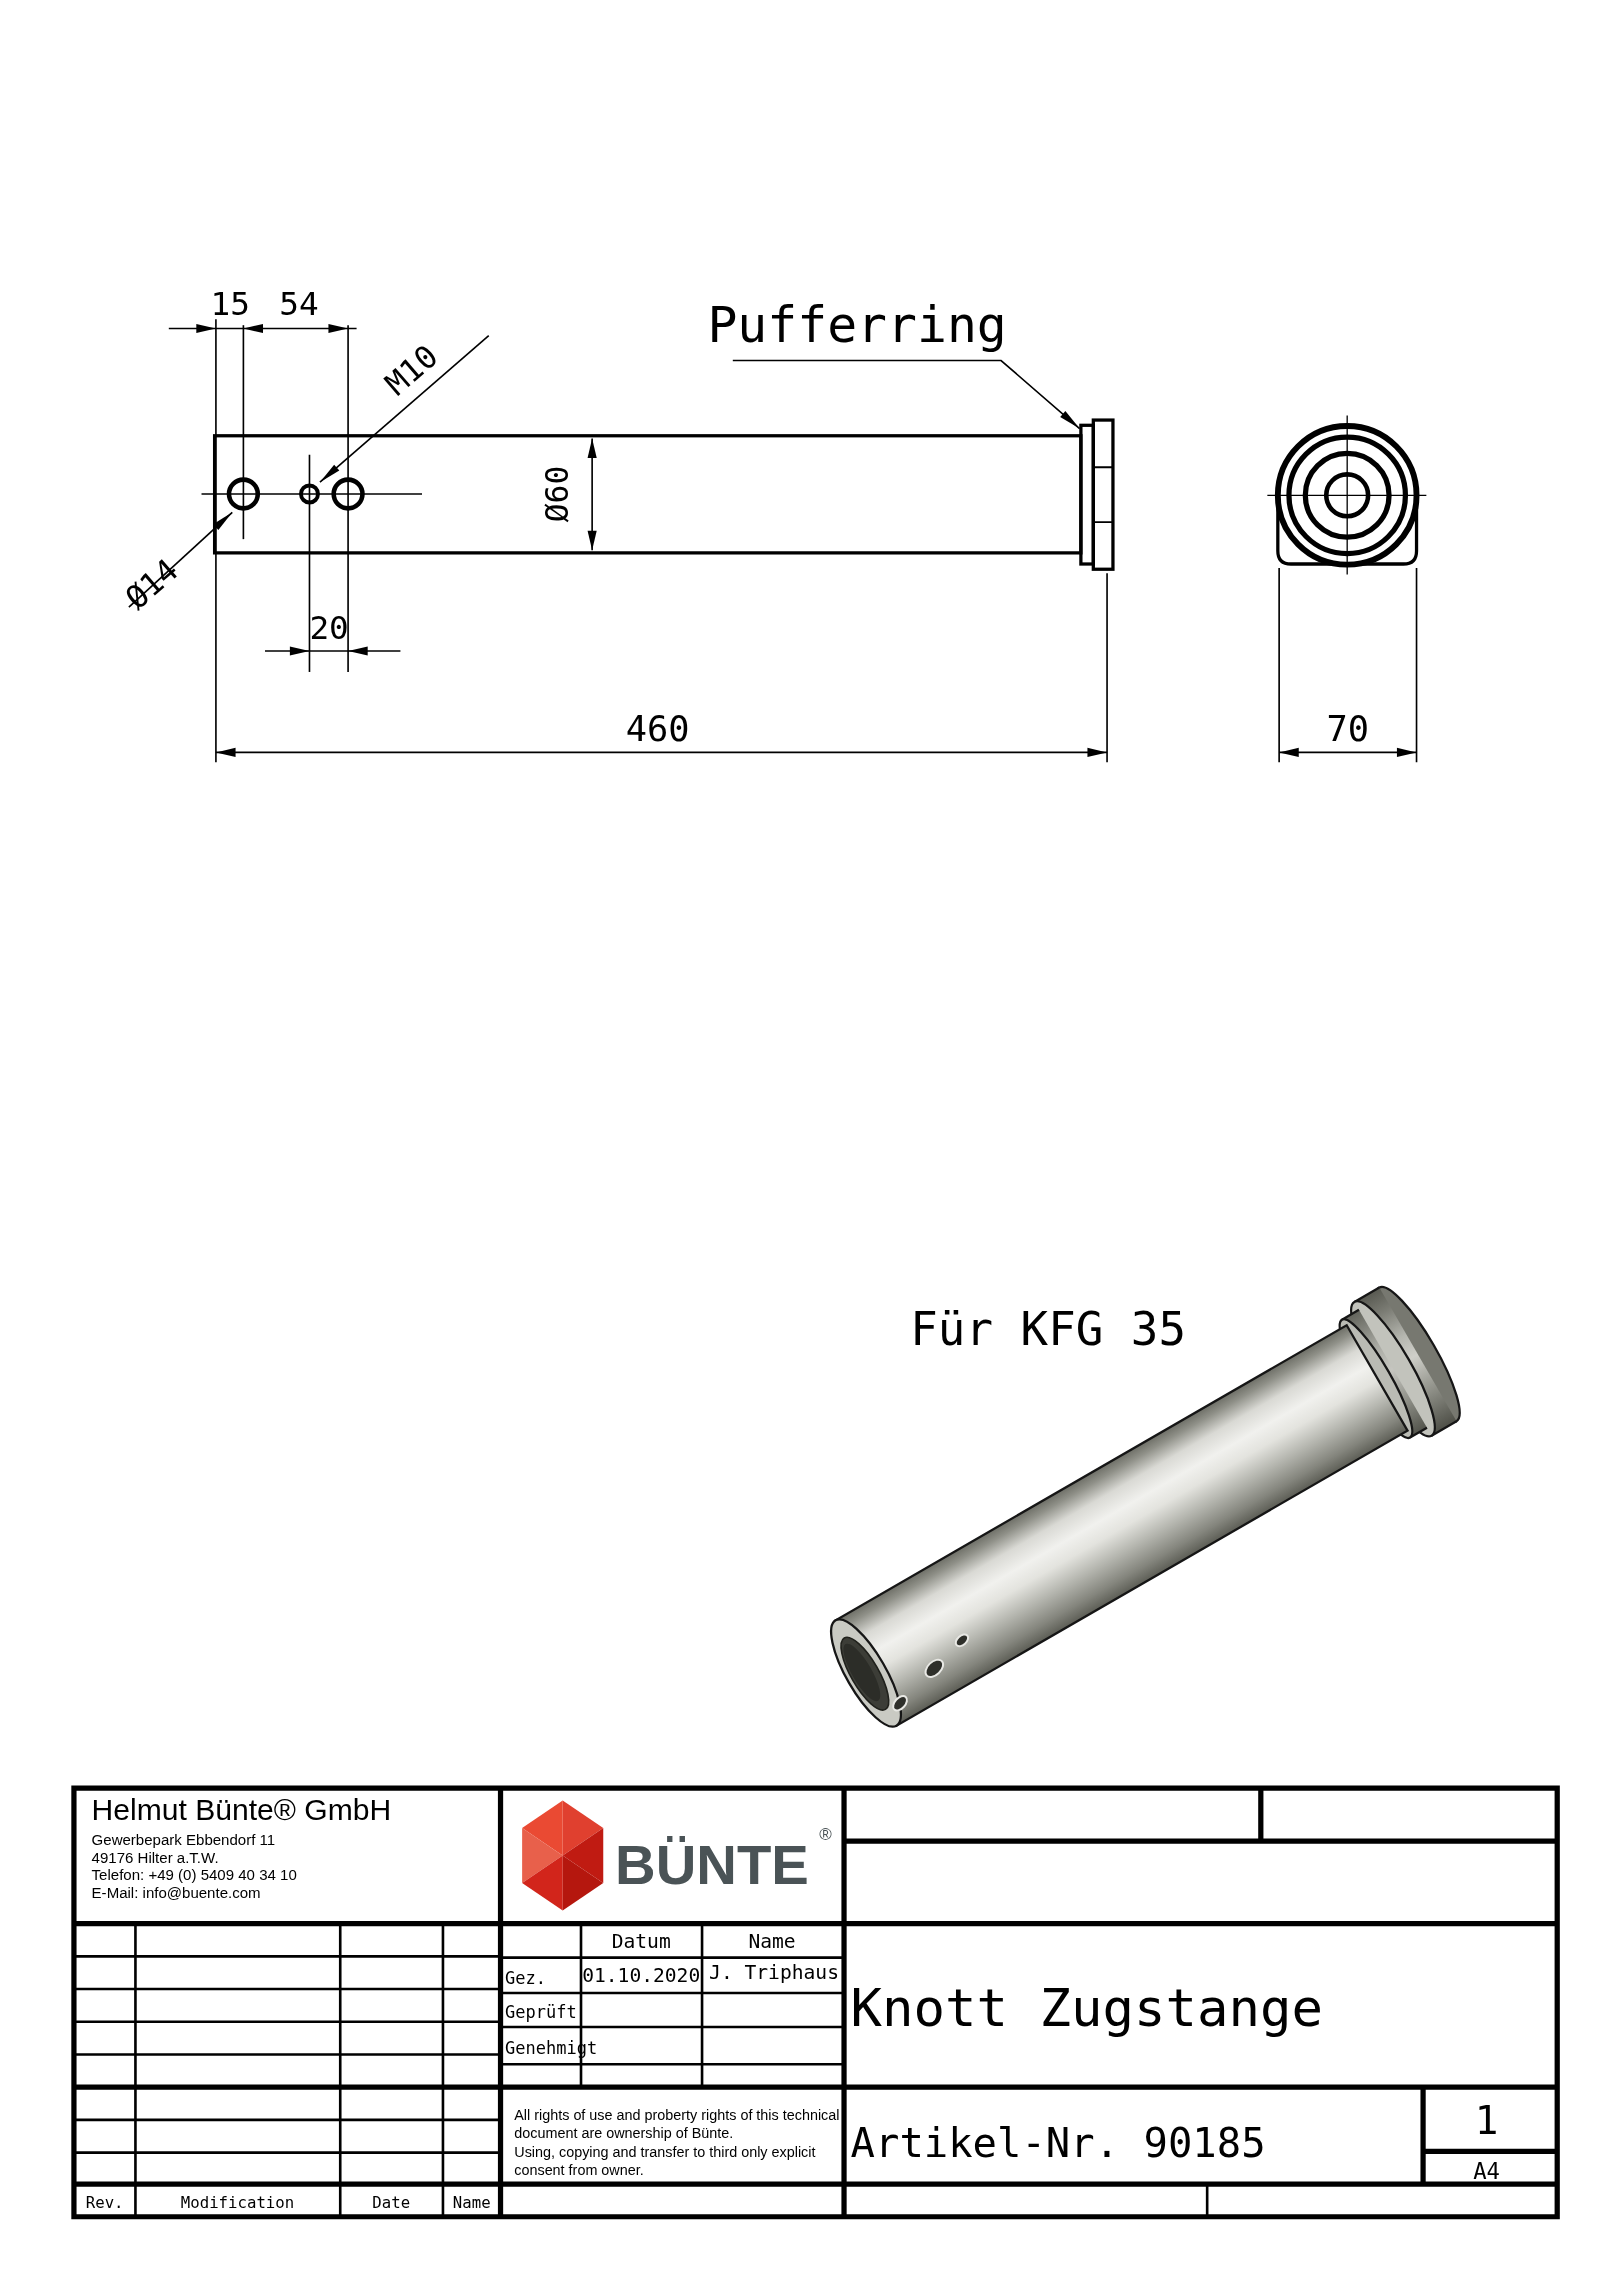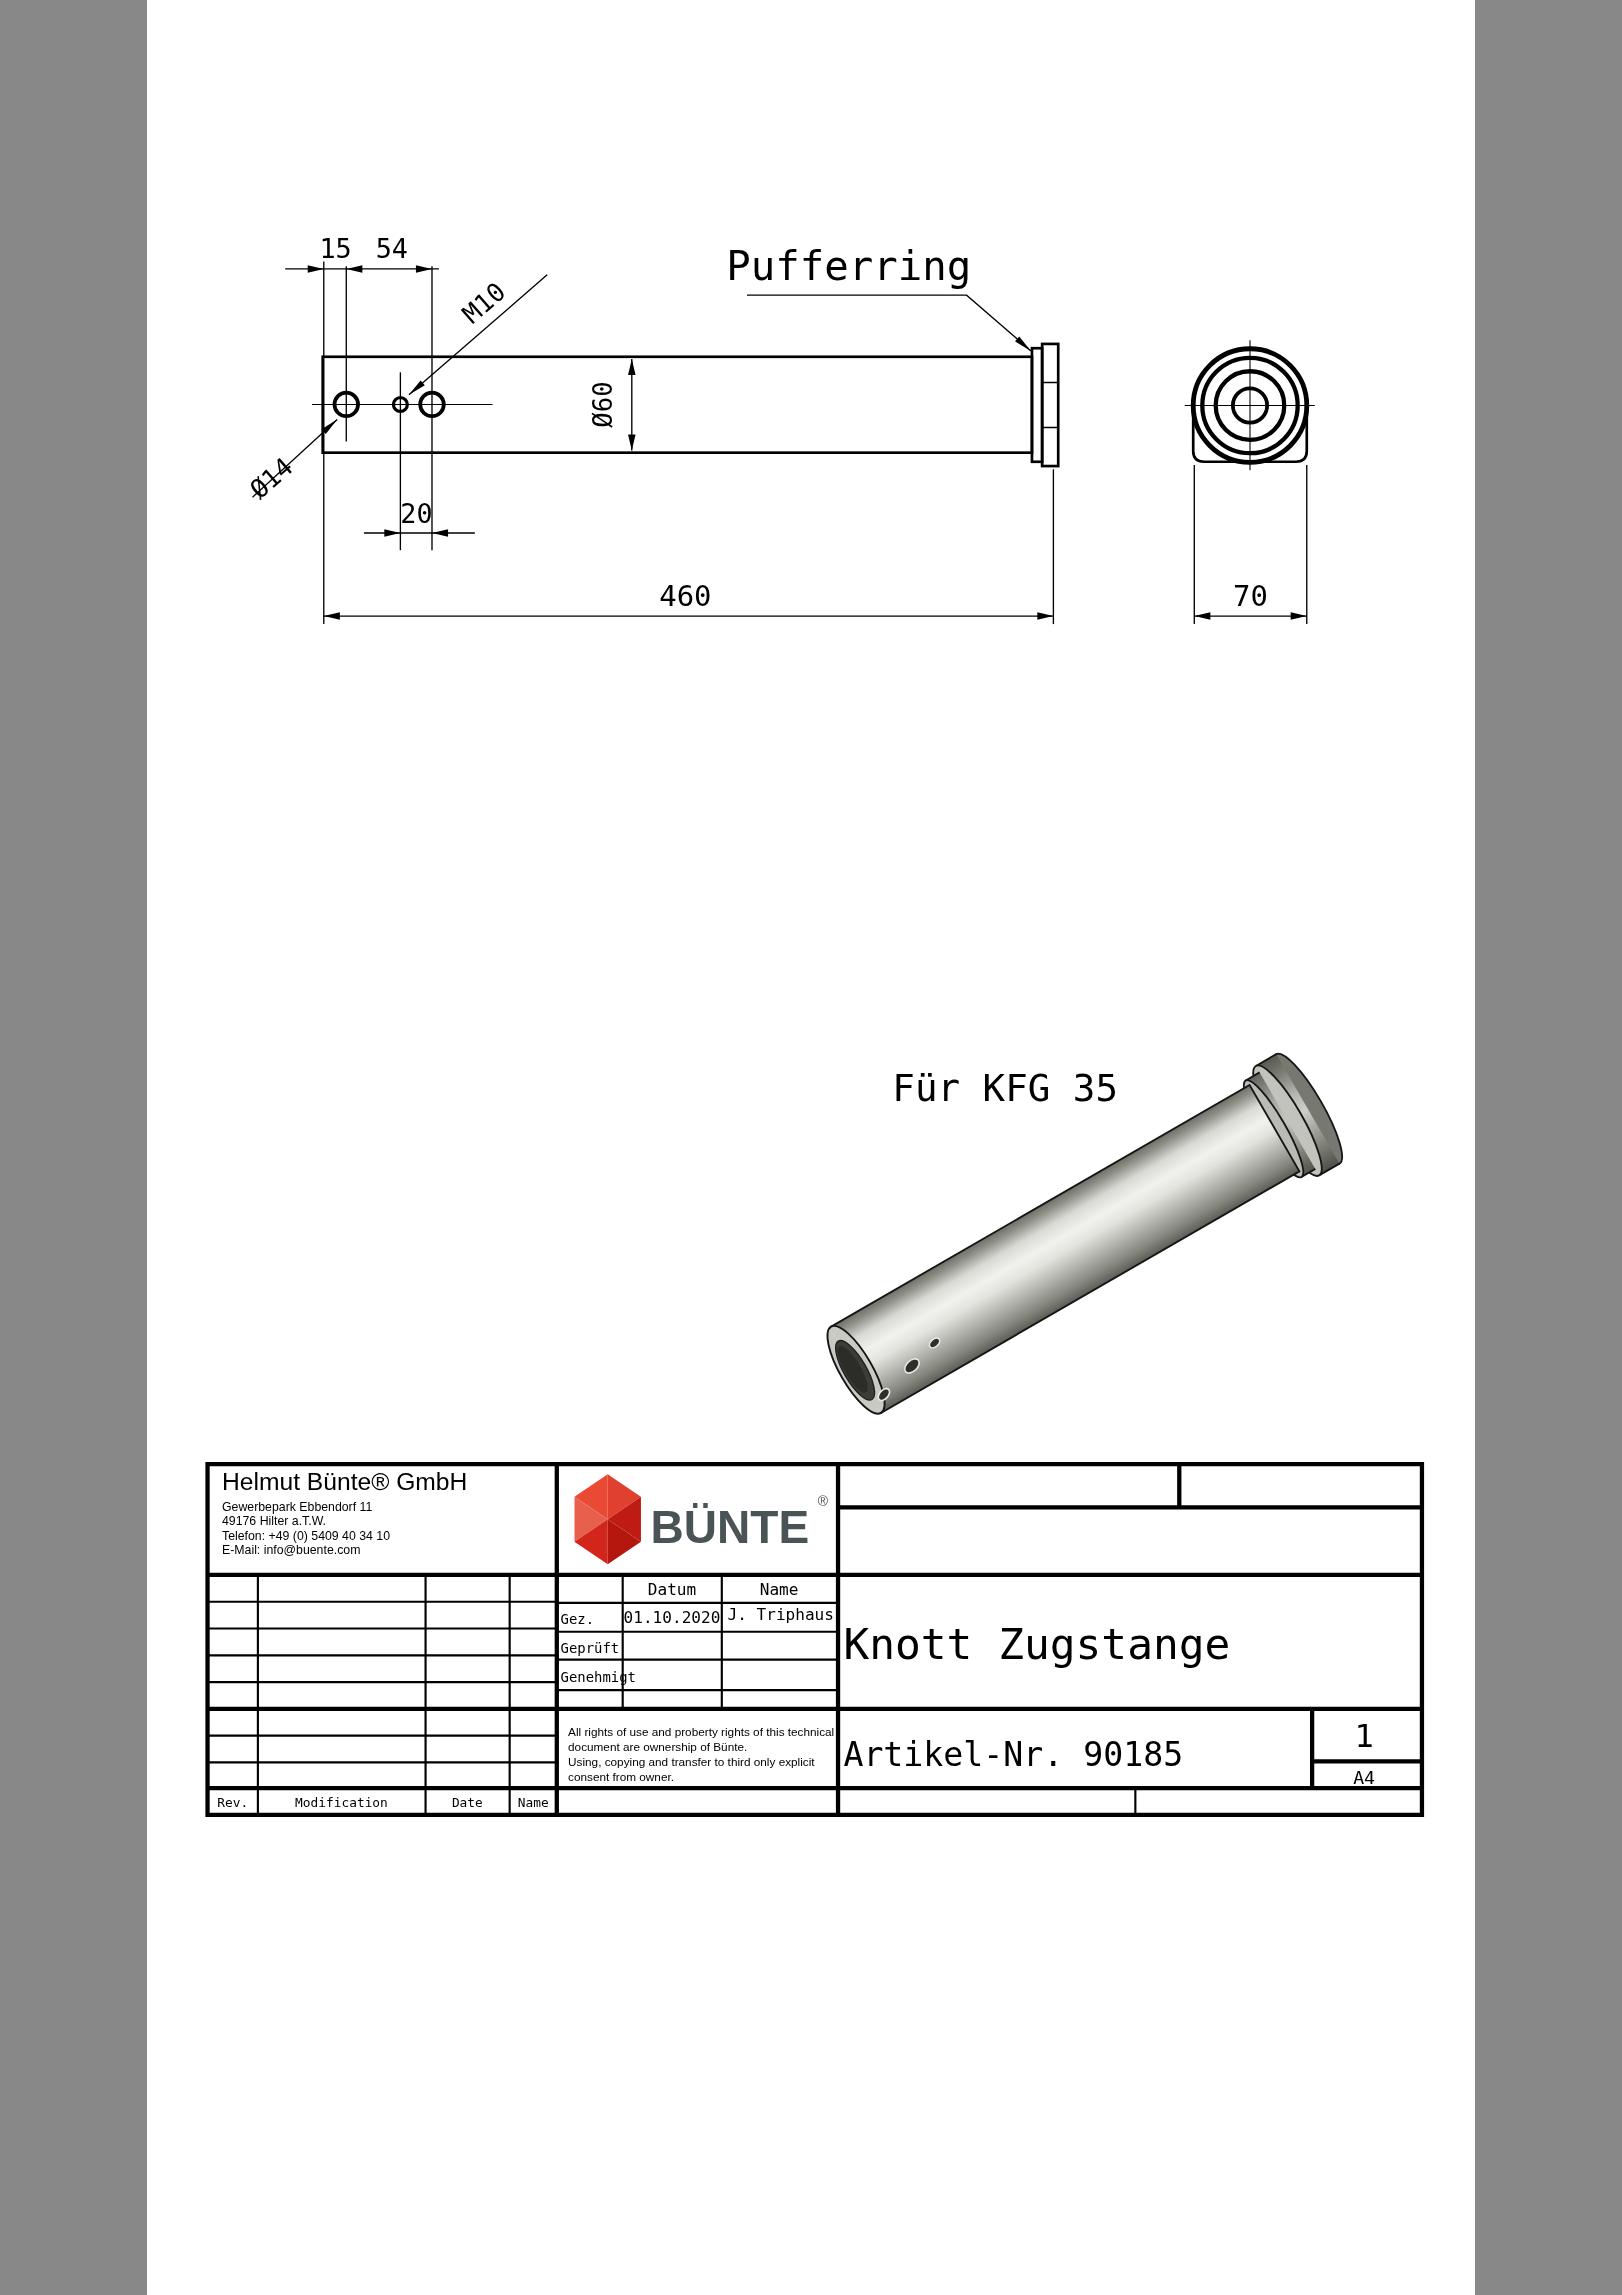--- a/index.html
+++ b/index.html
@@ -1,17 +1,17 @@
 <!DOCTYPE html>
 <html style="font-size:10.5px"><head>
 <meta charset="utf-8">
 <style>
   html,body{margin:0;padding:0;background:#888;}
   .page{
-    width:1328px;height:2295px;background:#ffffff;position:relative;margin:0 auto;
+    width:1622px;height:2295px;background:#ffffff;position:relative;margin:0 auto;
     font-family:"Liberation Sans", sans-serif;
   }
   svg{position:absolute;inset:0;display:block;}
   .cad{font-family:"DejaVu Sans Mono", monospace;fill:#000;}
   .sans{font-family:"Liberation Sans", sans-serif;fill:#000;}
   .obj{stroke:#000;stroke-width:5;fill:none;}
   .thin{stroke:#000;stroke-width:2.5;fill:none;}
   .cl{stroke:#000;stroke-width:2;fill:none;}
   .arr{fill:#000;stroke:none;}
   .tb-thick{stroke:#000;stroke-width:8;fill:none;}

